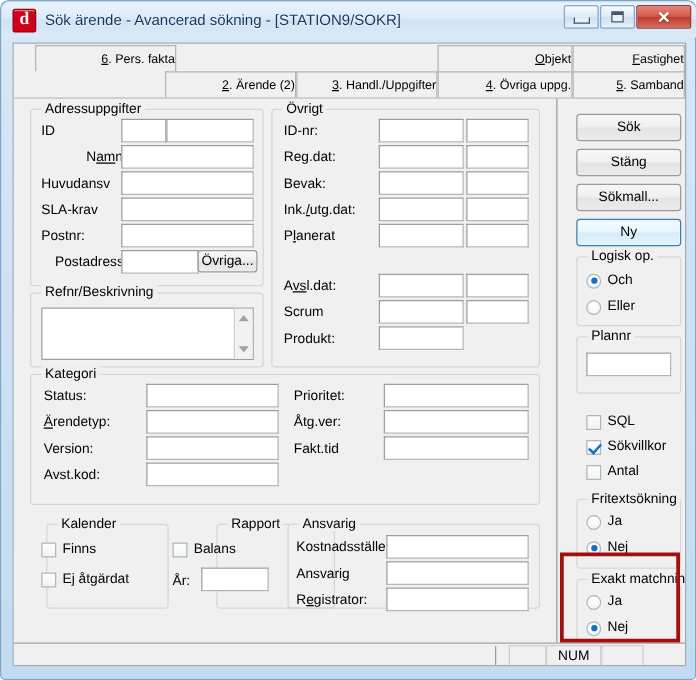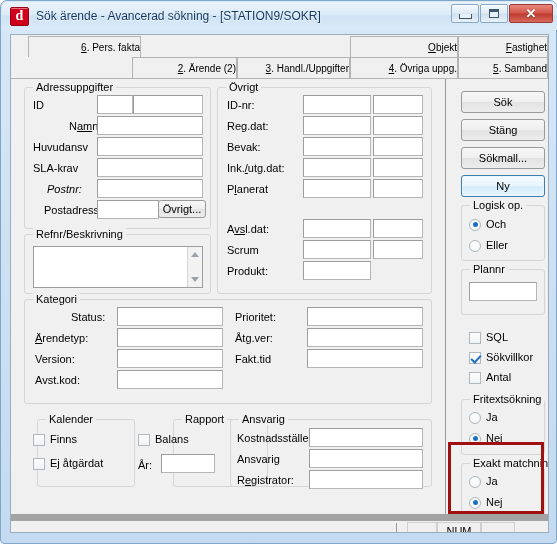--- a/index.html
+++ b/index.html
@@ -293,21 +293,21 @@
     border-width: 0 2px 2px 0;
     transform: rotate(42deg);
   }
 
   
   #statusbar {
     position: absolute;
     left: 0; bottom: 0;
     width: 537px; height: 20px;
     background: #f0f0f0;
-    border-top: 7px solid #a3a3a3;
+    border-top: 1px solid #a3a3a3;
     box-sizing: border-box;
   }
   .sb-sep {
     position: absolute;
     top: 2px;
     width: 1px; height: 16px;
     background: #9a9a9a;
   }
   .sb-cell {
     position: absolute;
@@ -393,41 +393,41 @@
 
       <span class="lbl" style="left:22px; top:41px;margin-left:36px;">N<u>am</u>n:</span>
       <div class="inp" style="left:86px; top:37px; width:106px;"></div>
 
       <span class="lbl" style="left:22px; top:62px;">Huvudansv</span>
       <div class="inp" style="left:86px; top:58px; width:106px;"></div>
 
       <span class="lbl" style="left:22px; top:83px;">SLA-krav</span>
       <div class="inp" style="left:86px; top:79px; width:106px;"></div>
 
-      <span class="lbl" style="left:36px; top:104px;font-style:italic;">Postnr:</span>
+      <span class="lbl" style="left:22px; top:104px;">Postnr:</span>
       <div class="inp" style="left:86px; top:100px; width:106px;"></div>
 
       <span class="lbl" style="left:33px; top:125px;">Postadress:</span>
       <div class="inp" style="left:86px; top:121px; width:62px;"></div>
-      <div class="btn small" style="left:147px; top:121px; width:48px;">Övrigt...</div>
+      <div class="btn small" style="left:147px; top:121px; width:48px;">Övriga...</div>
 
       <div class="group" style="left:13px; top:155px; width:187px; height:60px;">
         <span class="legend">Refnr/Beskrivning</span>
       </div>
       <div class="memo" style="left:22px; top:167px; width:170px; height:42px;">
         <div class="memo-sb">
           <span class="memo-arrow up"></span>
           <span class="memo-arrow dn"></span>
         </div>
       </div>
 
       <div class="group" style="left:13px; top:220px; width:408px; height:105px;">
         <span class="legend">Kategori</span>
       </div>
-      <span class="lbl" style="left:24px; top:232px;margin-left:36px;">Status:</span>
+      <span class="lbl" style="left:24px; top:232px;">Status:</span>
       <div class="inp" style="left:106px; top:228px; width:106px;"></div>
       <span class="lbl" style="left:24px; top:253px;"><u>Ä</u>rendetyp:</span>
       <div class="inp" style="left:106px; top:249px; width:106px;"></div>
       <span class="lbl" style="left:24px; top:274px;">Version:</span>
       <div class="inp" style="left:106px; top:270px; width:106px;"></div>
       <span class="lbl" style="left:24px; top:295px;">Avst.kod:</span>
       <div class="inp" style="left:106px; top:291px; width:106px;"></div>
 
       <span class="lbl" style="left:224px; top:232px;">Prioritet:</span>
       <div class="inp" style="left:296px; top:228px; width:116px;"></div>

